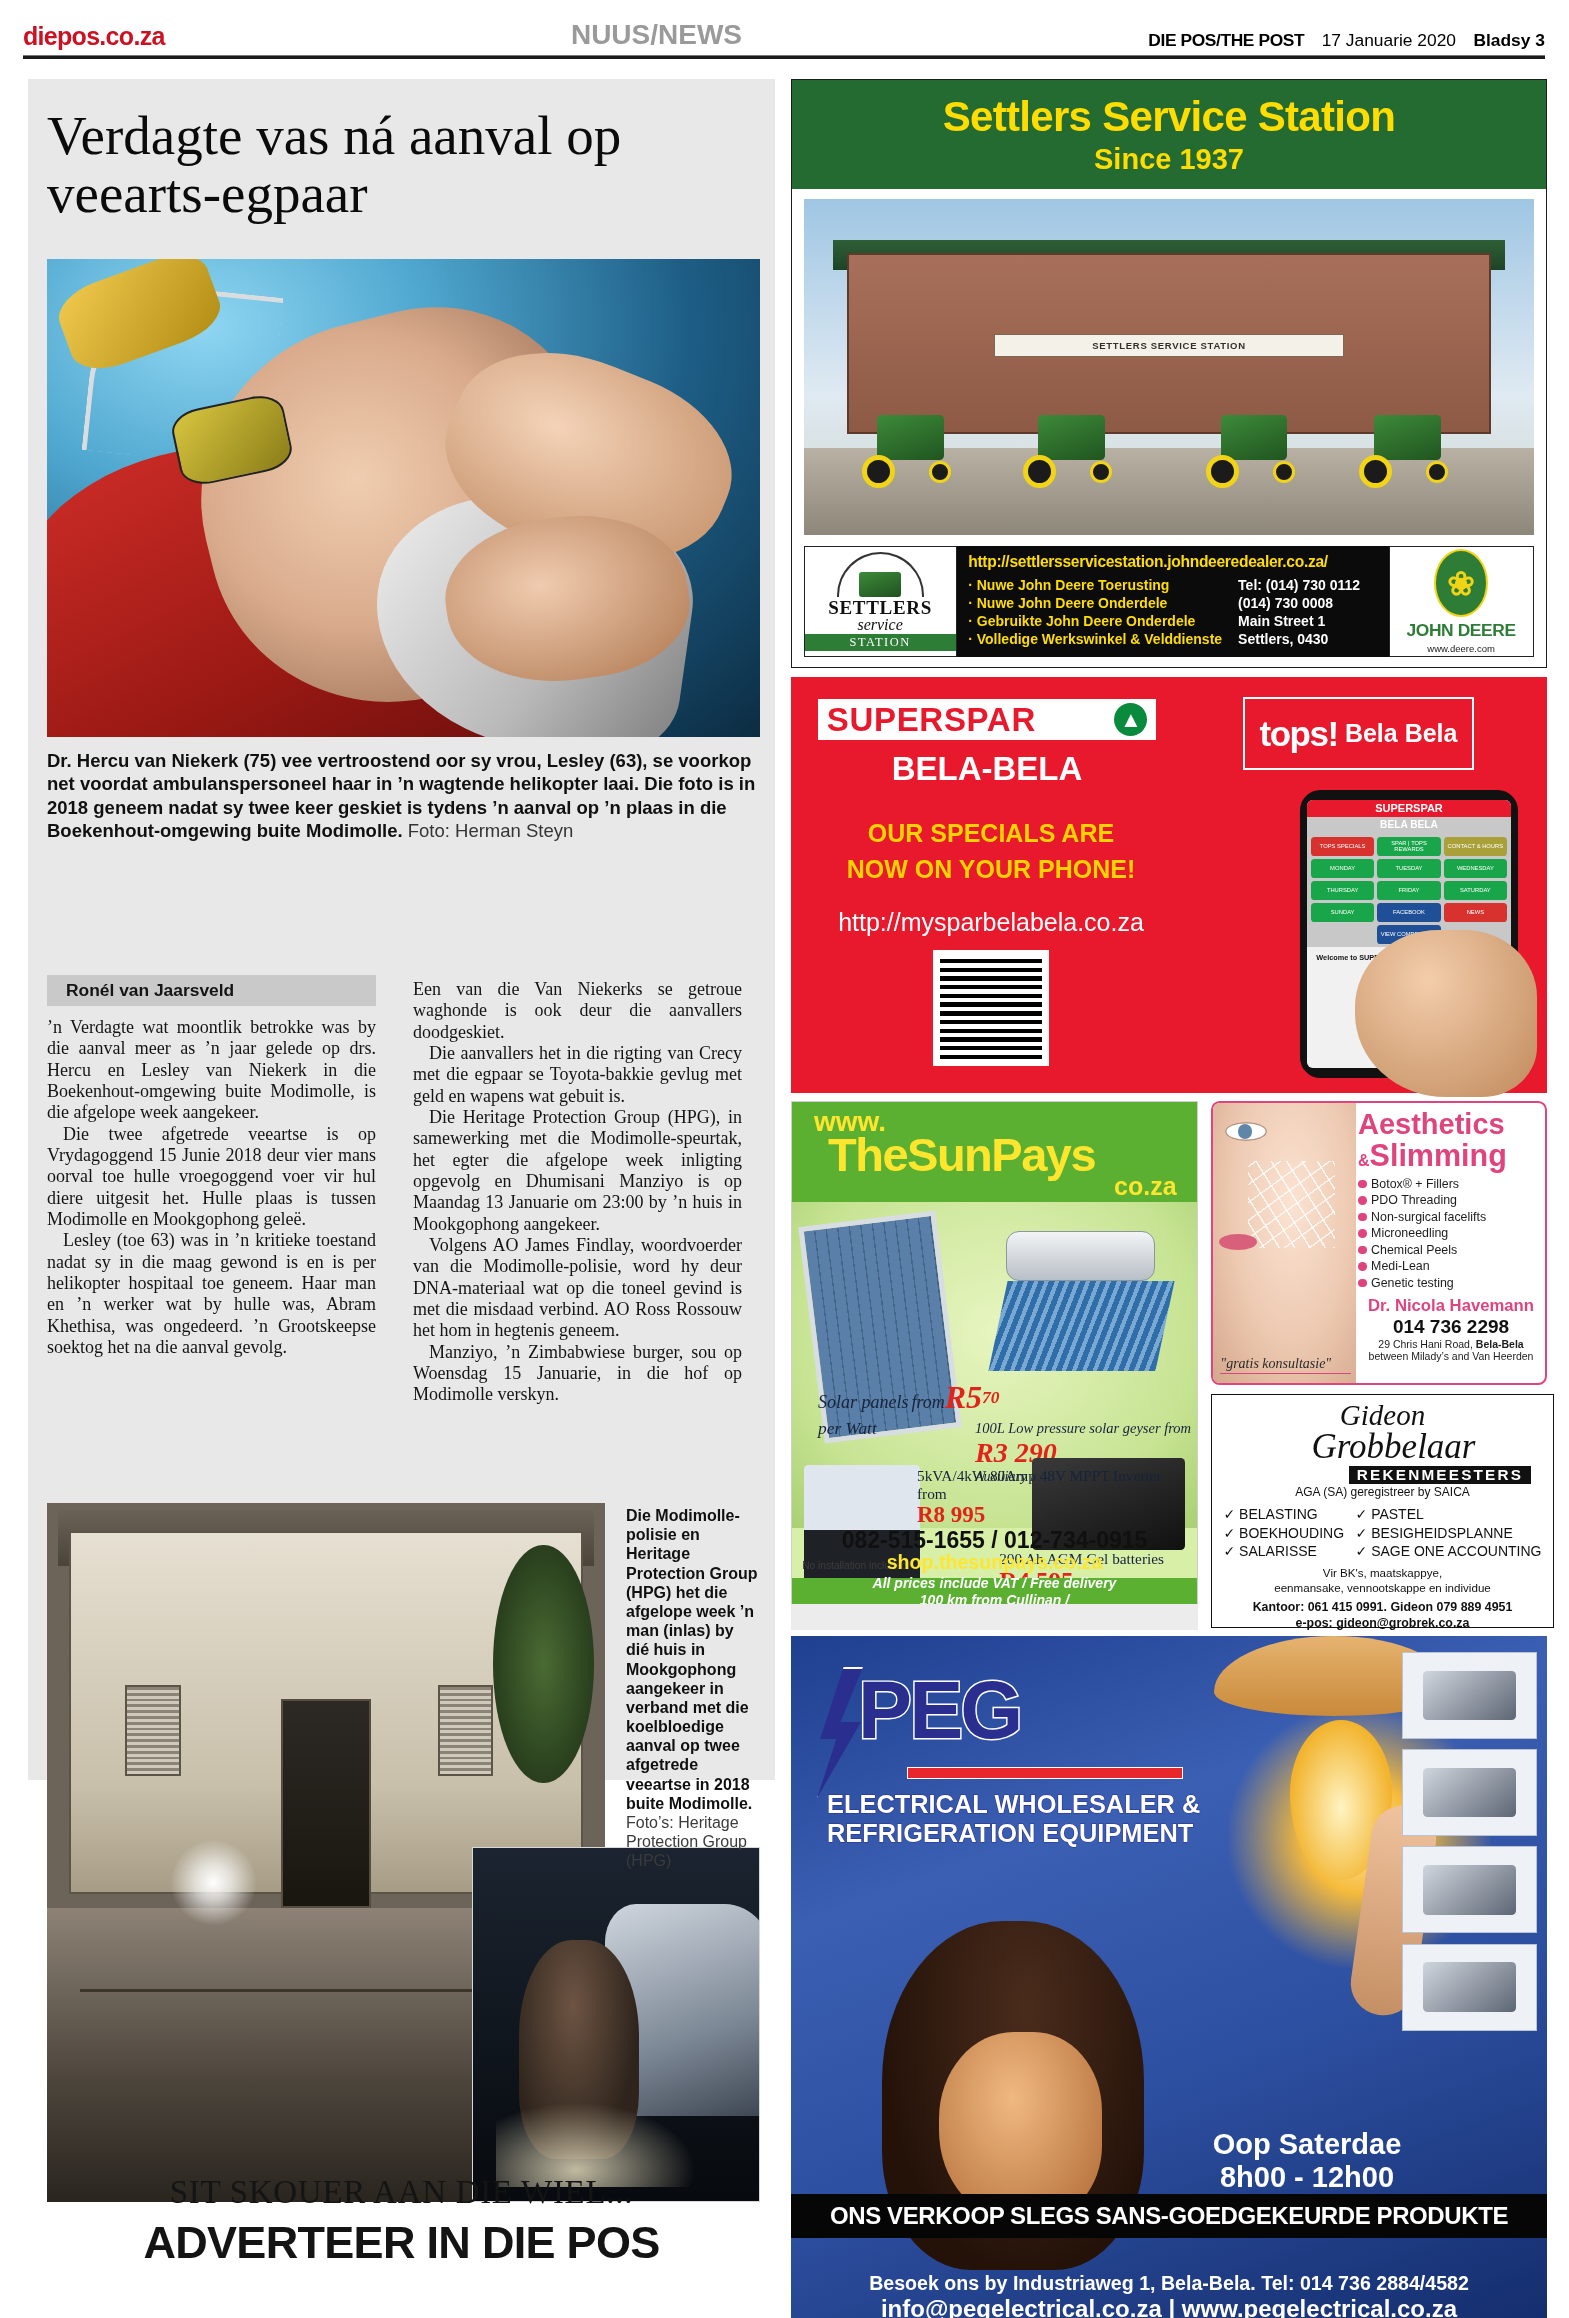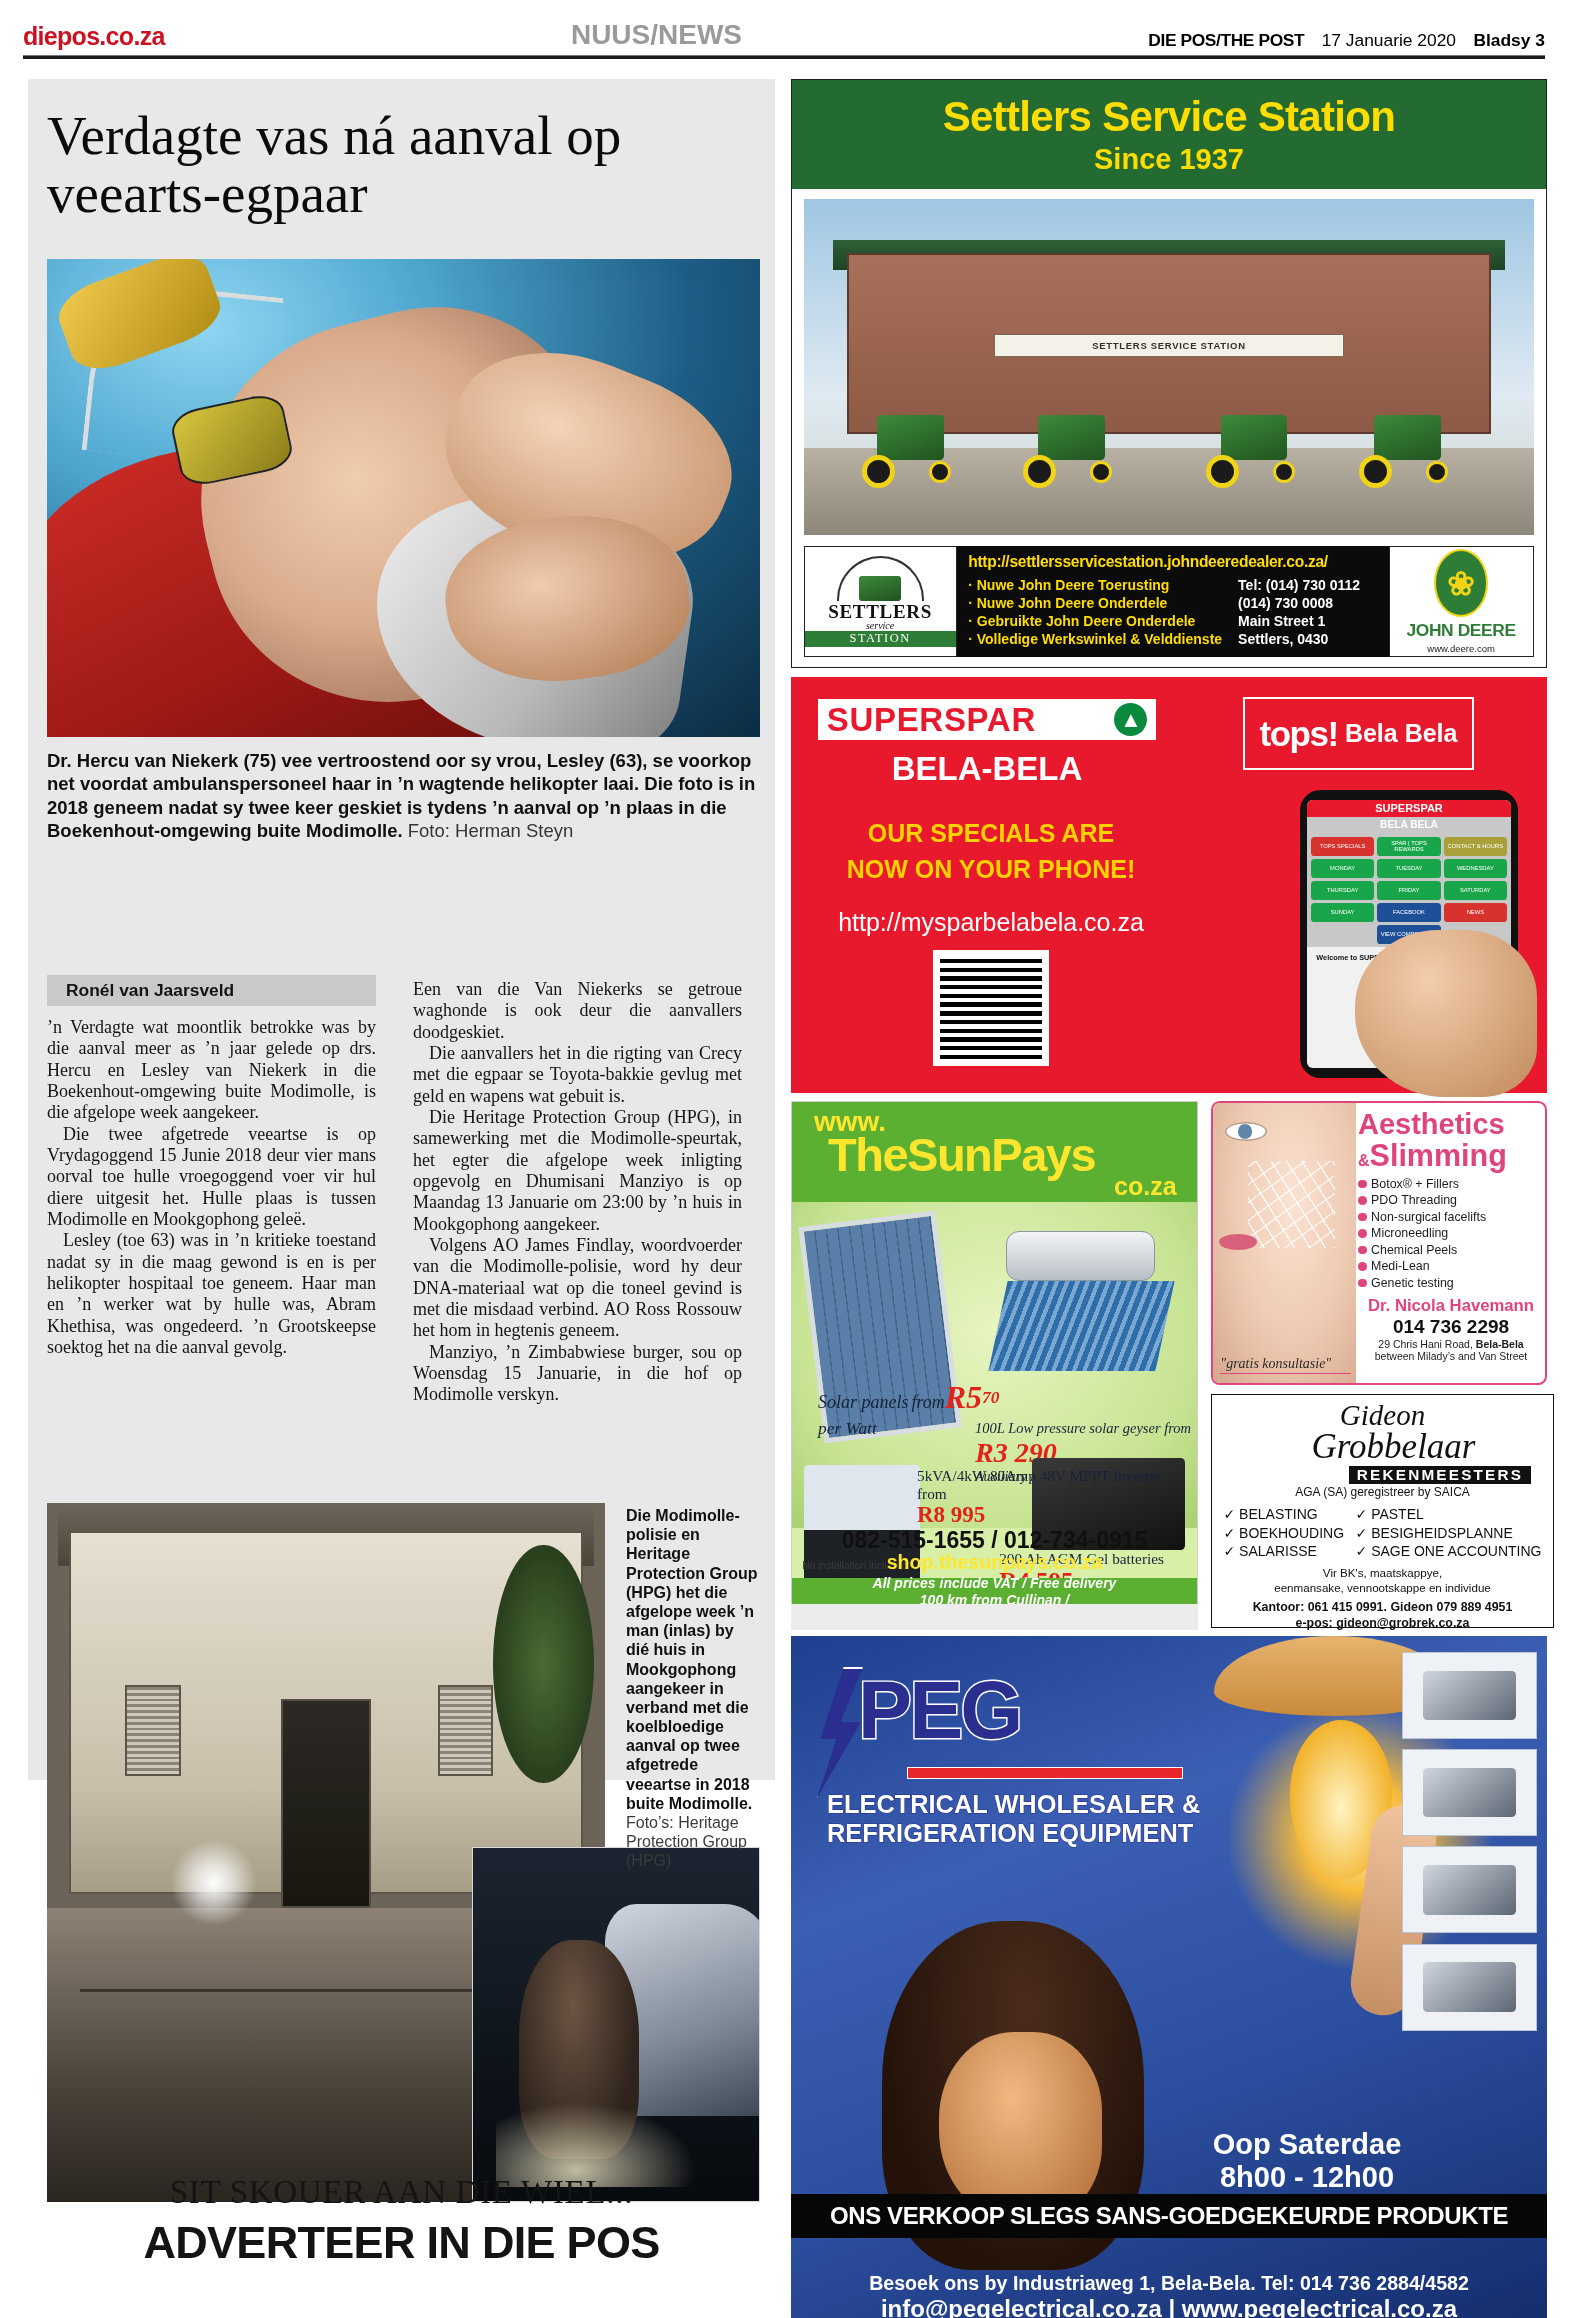--- a/index.html
+++ b/index.html
@@ -156,21 +156,21 @@
   #settlers-photo .t-c { left:55%; }
   #settlers-photo .t-d { left:76%; }
 
   #settlers-foot { position:absolute; left:11.6px; bottom:10.2px; width:730px; height:111px; display:flex; }
   #sf-logo { width:153px; background:#ffffff; border:1.5px solid #222; display:flex; flex-direction:column;
              align-items:center; justify-content:center; }
   #sf-logo .arch { width:87px; height:45px; border:2.2px solid #333; border-bottom:none; border-radius:44px 44px 0 0;
              display:flex; align-items:flex-end; justify-content:center; }
   #sf-logo .arch i { display:block; width:42px; height:25px; background:linear-gradient(160deg,#3d8a3a,#1f5220); border-radius:2.9px; }
   #sf-logo .n1 { font-family:"Liberation Serif", serif; font-size:19px; font-weight:bold; letter-spacing:0.7px; color:#111; }
-  #sf-logo .n2 { font-family:"Liberation Serif", serif; font-style:italic; font-size:10px; color:#111; margin-top:-2.9px; }
+  #sf-logo .n2 { font-family:"Liberation Serif", serif; font-style:italic; font-size:16px; color:#111; margin-top:-2.9px; }
   #sf-logo .n3 { font-family:"Liberation Serif", serif; font-size:12.4px; letter-spacing:1.5px; color:#fff;
              background:#2e7d36; width:100%; text-align:center; padding:0.7px 0; }
   #sf-mid { flex:1; background:#0b0b0b; padding:7.3px 11.6px; }
   #sf-mid .url { color:#ffdd00; font-size:15.6px; font-weight:bold; letter-spacing:-0.3px; }
   #sf-mid .cols { display:flex; margin-top:5.8px; }
   #sf-mid ul { list-style:none; }
   #sf-mid li { color:#ffdd00; font-size:14px; font-weight:bold; line-height:1.28; }
   #sf-mid .contact { color:#ffffff; font-size:14px; font-weight:bold; line-height:1.28; margin-left:16px; }
   #sf-jd { width:145px; background:#ffffff; border:1.5px solid #222; display:flex; flex-direction:column;
            align-items:center; justify-content:center; }
@@ -619,21 +619,21 @@
           </li>
           <li>
             <i></i>
             <span>Genetic testing</span>
           </li>
         </ul>
       <div id="aes-dr">Dr. Nicola Havemann</div>
       <div id="aes-tel">014 736 2298</div>
       <div id="aes-addr">
         <div><span>29 Chris Hani Road, </span><b>Bela-Bela</b></div>
-        <div>between Milady’s and Van Street</div>
+        <div>between Milady’s and Van Heerden</div>
       </div>
     </div>
   </div>
 
   <div id="ad-gg">
     <div id="gg-name">
       <div class="n1">Gideon</div>
       <div class="n2">Grobbelaar</div>
     </div>
     <div id="gg-rek">REKENMEESTERS</div>

